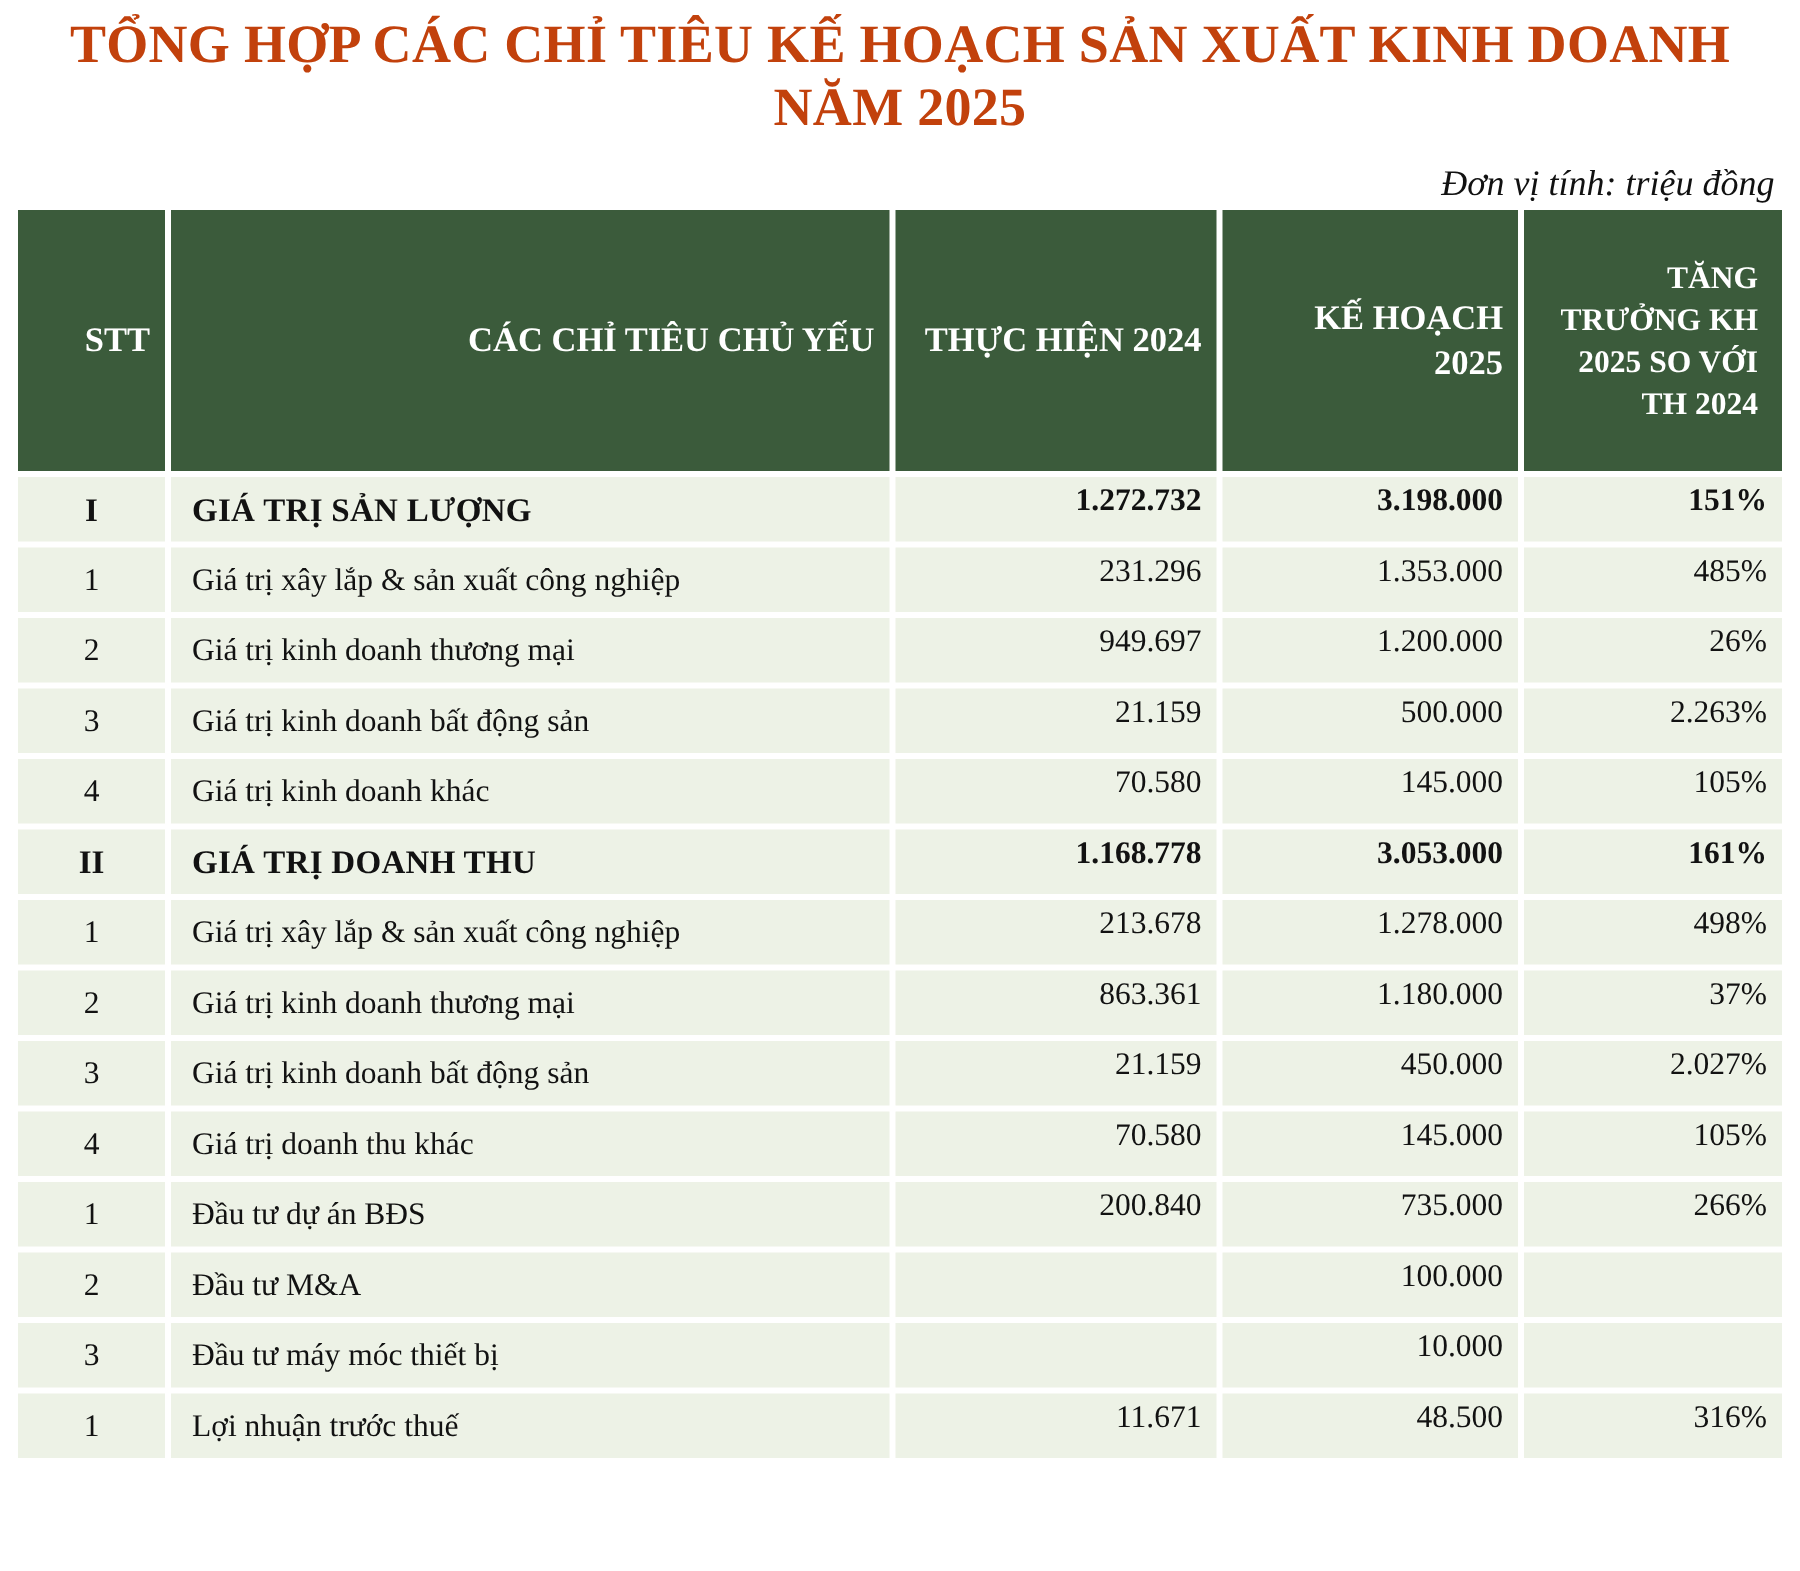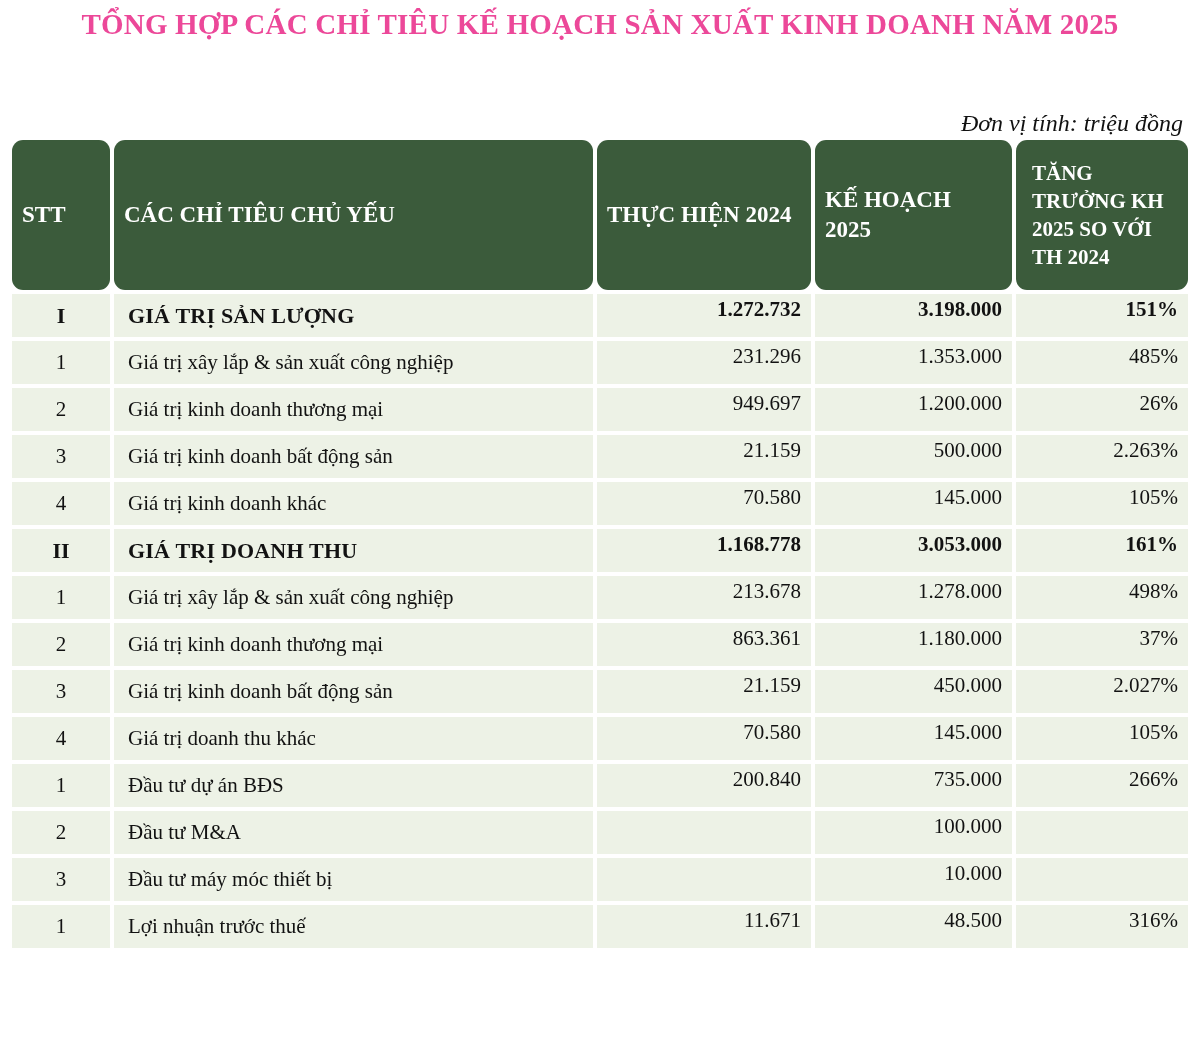--- a/index.html
+++ b/index.html
@@ -4,41 +4,41 @@
 <style>
   * { margin:0; padding:0; box-sizing:border-box; }
   html,body { background:#ffffff; }
   body {
     width:1200px; height:1047px; position:relative; overflow:hidden;
     font-family:"Liberation Serif","DejaVu Serif",serif;
     color:#121212;
   }
   .page-title {
     position:absolute; top:8px; left:0; right:0;
-    text-align:center; font-weight:bold; font-size:29px; letter-spacing:0.2px;
-    color:#ec4899;
+    text-align:center; font-weight:bold; font-size:36px; letter-spacing:0.2px;
+    color:#c2410c;
   }
   .unit-note {
     position:absolute; top:90px; right:17px;
     font-style:italic; font-size:24px; color:#111111;margin-top:20px;
   }
   table.report {
     position:absolute; left:8px; top:136px;
     border-collapse:separate; border-spacing:4px;
     table-layout:fixed; width:1184px;
   }
   col.c-stt   { width:98px; }
   col.c-name  { width:479px; }
   col.c-th    { width:214px; }
   col.c-kh    { width:197px; }
   col.c-grow  { width:172px; }
   thead th {
     background:#3B5B3B; color:#ffffff; font-weight:bold;
-    height:150px; vertical-align:middle; text-align:left;
-    font-size:23px; line-height:1.32; padding:2px 10px;border-radius:11px;
+    height:174px; vertical-align:middle; text-align:right;
+    font-size:23px; line-height:1.32; padding:2px 10px;
   }
   thead th.h-grow { font-size:21px; line-height:1.34; padding:2px 16px; }
   tbody td {
     background:#EDF2E6; height:43px; font-size:21px;
     vertical-align:middle; padding:0 10px;
   }
   tbody td.stt  { text-align:center; }
   tbody td.name { text-align:left; padding-left:14px; }
   tbody td.num  { text-align:right; vertical-align:top; padding-top:3px; }
   tbody td.grow { text-align:right; vertical-align:top; padding-top:3px; }

